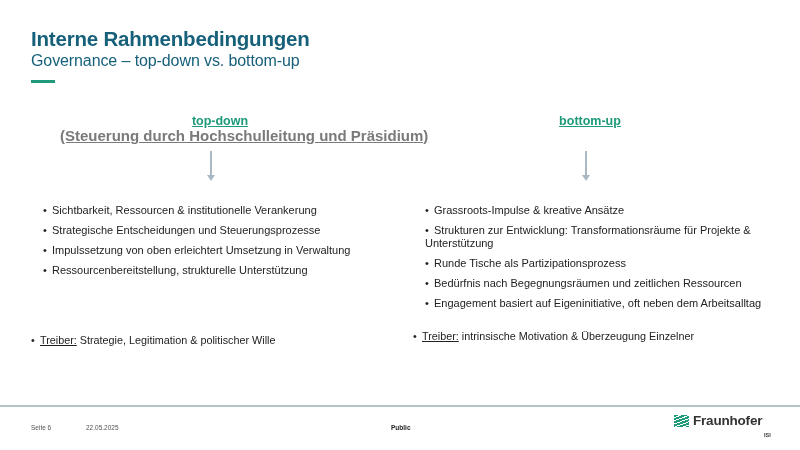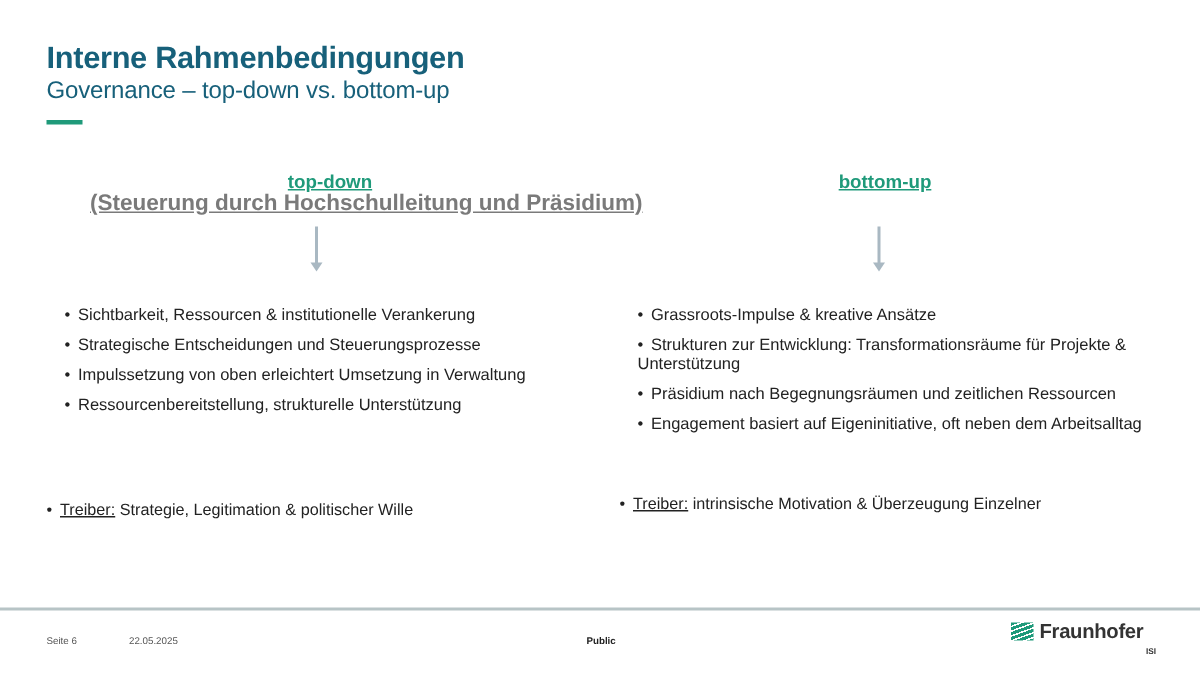--- a/index.html
+++ b/index.html
@@ -101,21 +101,22 @@
   <li><span class="dot">•</span><span>Impulssetzung von oben erleichtert Umsetzung in Verwaltung</span></li>
   <li><span class="dot">•</span><span>Ressourcenbereitstellung, strukturelle Unterstützung</span></li>
 </ul>
 <div class="driver" style="left:31px; top:334px;">
   <span class="dot">•</span><span class="treiber-label">Treiber:</span><span style="white-space:pre;"> Strategie, Legitimation &amp; politischer Wille</span>
 </div>
 
 <ul class="bullets" style="left:413px; top:192px; width:375px;">
   <li><span class="dot">•</span><span>Grassroots-Impulse &amp; kreative Ansätze</span></li>
   <li><span class="dot">•</span><span>Strukturen zur Entwicklung: Transformationsräume für Projekte &amp; Unterstützung</span></li>
-  <li><span class="dot">•</span><span>Präsidium nach Begegnungsräumen und zeitlichen Ressourcen</span></li>
+  <li><span class="dot">•</span><span>Runde Tische als Partizipationsprozess</span></li>
+  <li><span class="dot">•</span><span>Bedürfnis nach Begegnungsräumen und zeitlichen Ressourcen</span></li>
   <li><span class="dot">•</span><span>Engagement basiert auf Eigeninitiative, oft neben dem Arbeitsalltag</span></li>
 </ul>
 <div class="driver" style="left:413px; top:330px;">
   <span class="dot">•</span><span class="treiber-label">Treiber:</span><span style="white-space:pre;"> intrinsische Motivation &amp; Überzeugung Einzelner</span>
 </div>
 
 <div class="footer-line"></div>
 <div class="footer-text" style="left:31px;">Seite 6</div>
 <div class="footer-text" style="left:86px;">22.05.2025</div>
 <div class="footer-public">Public</div>

